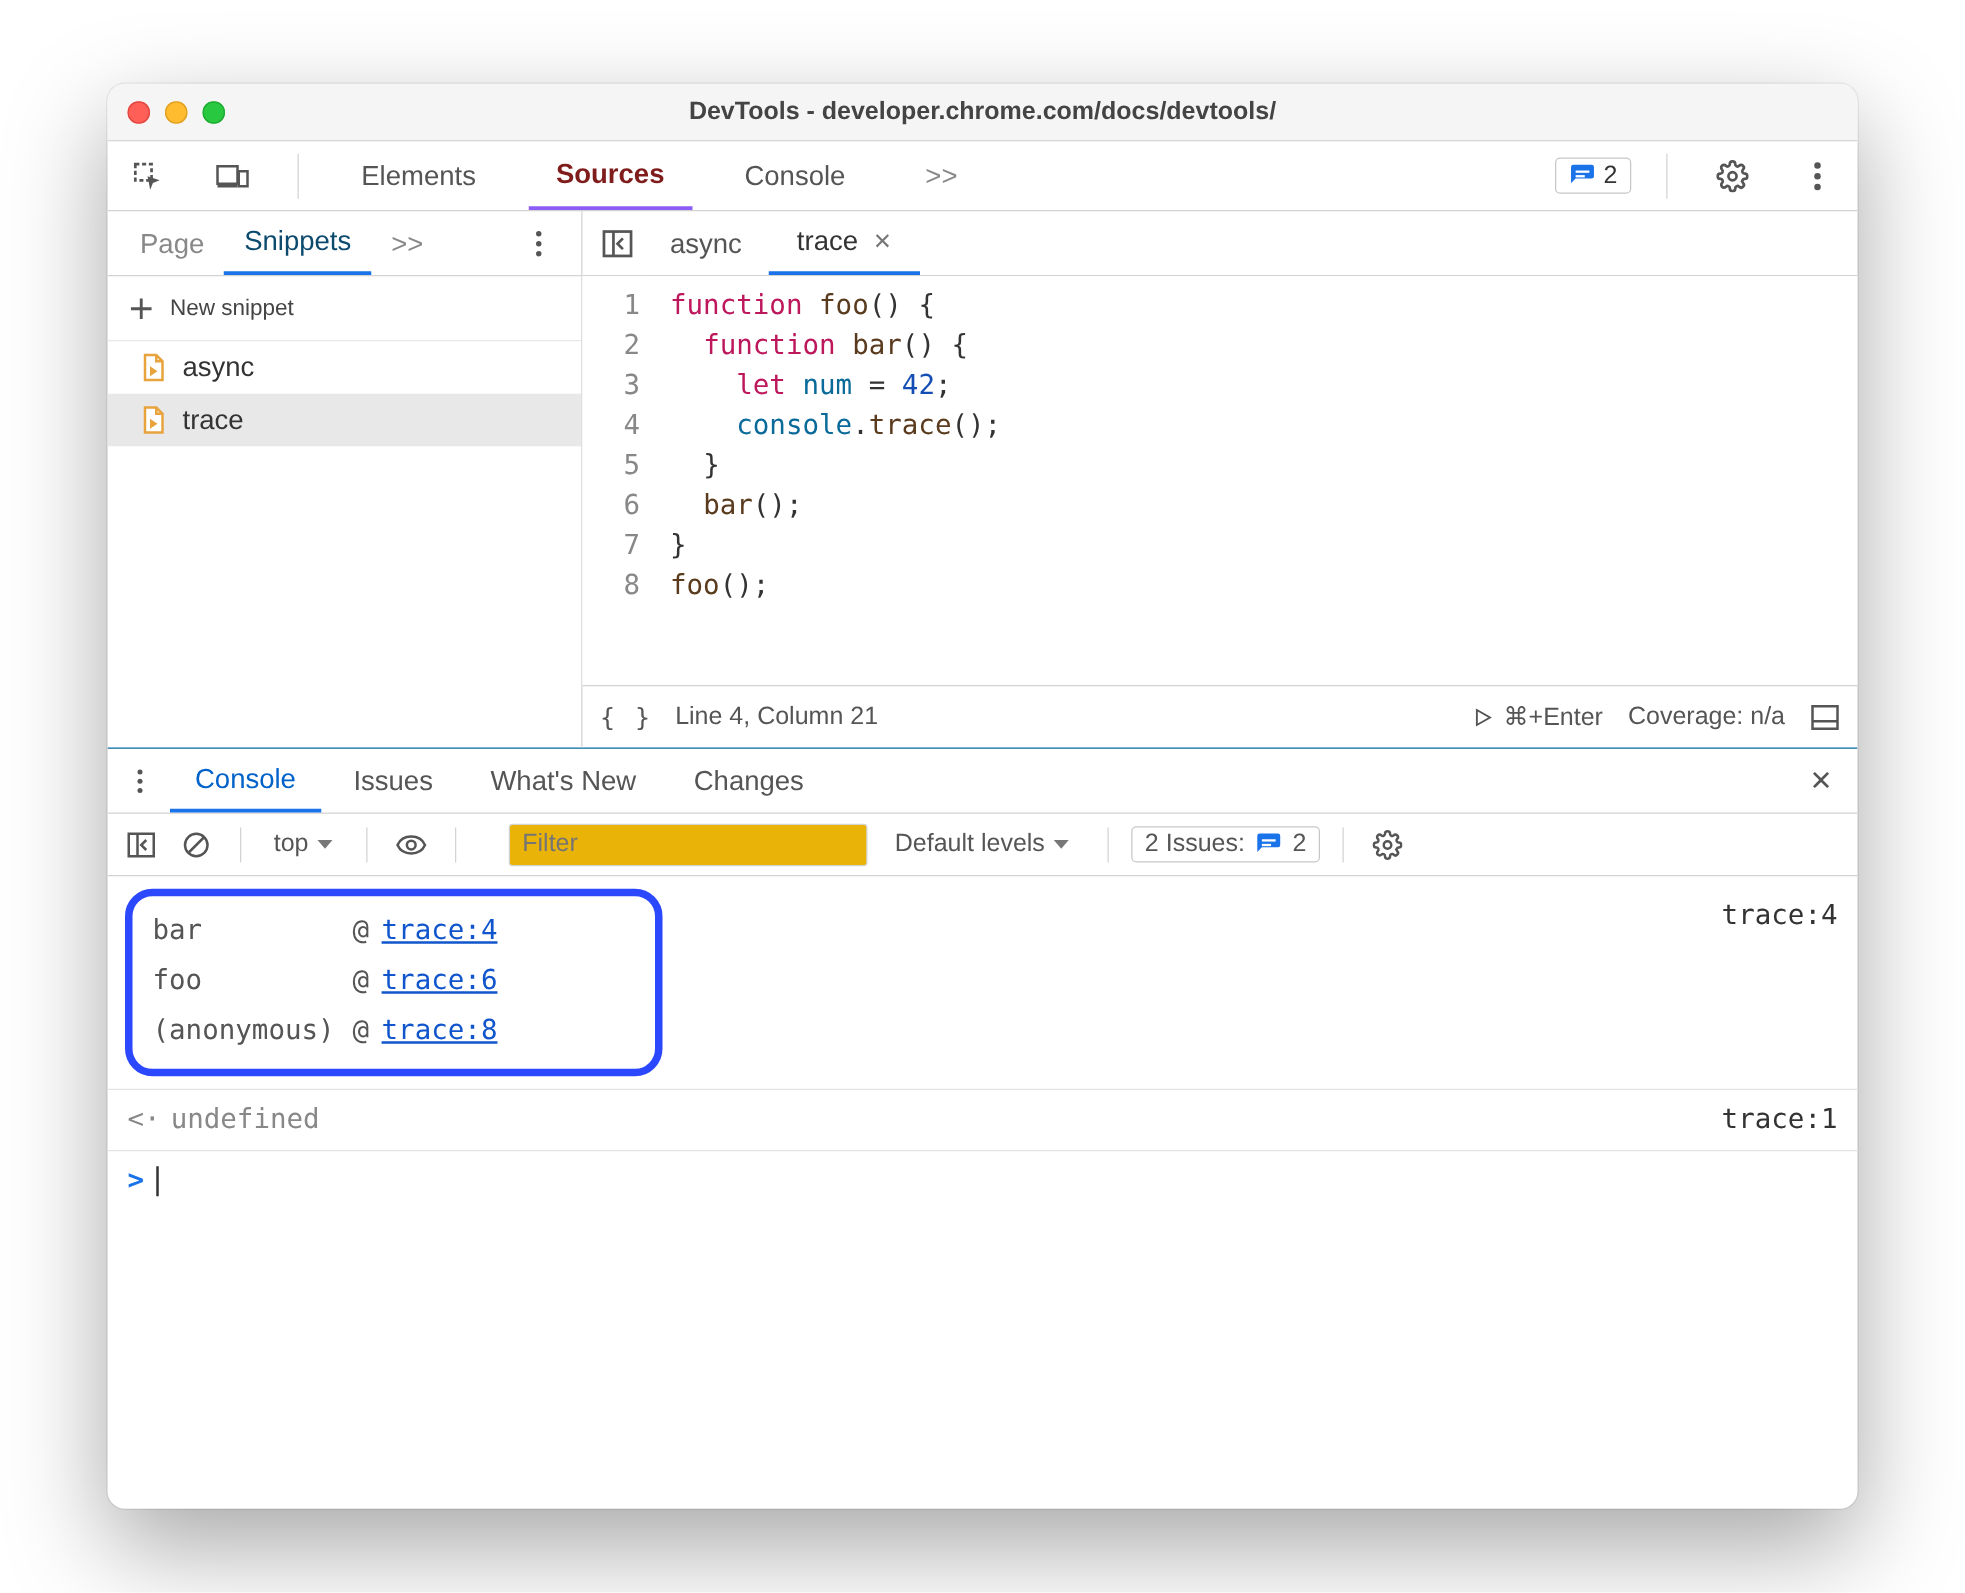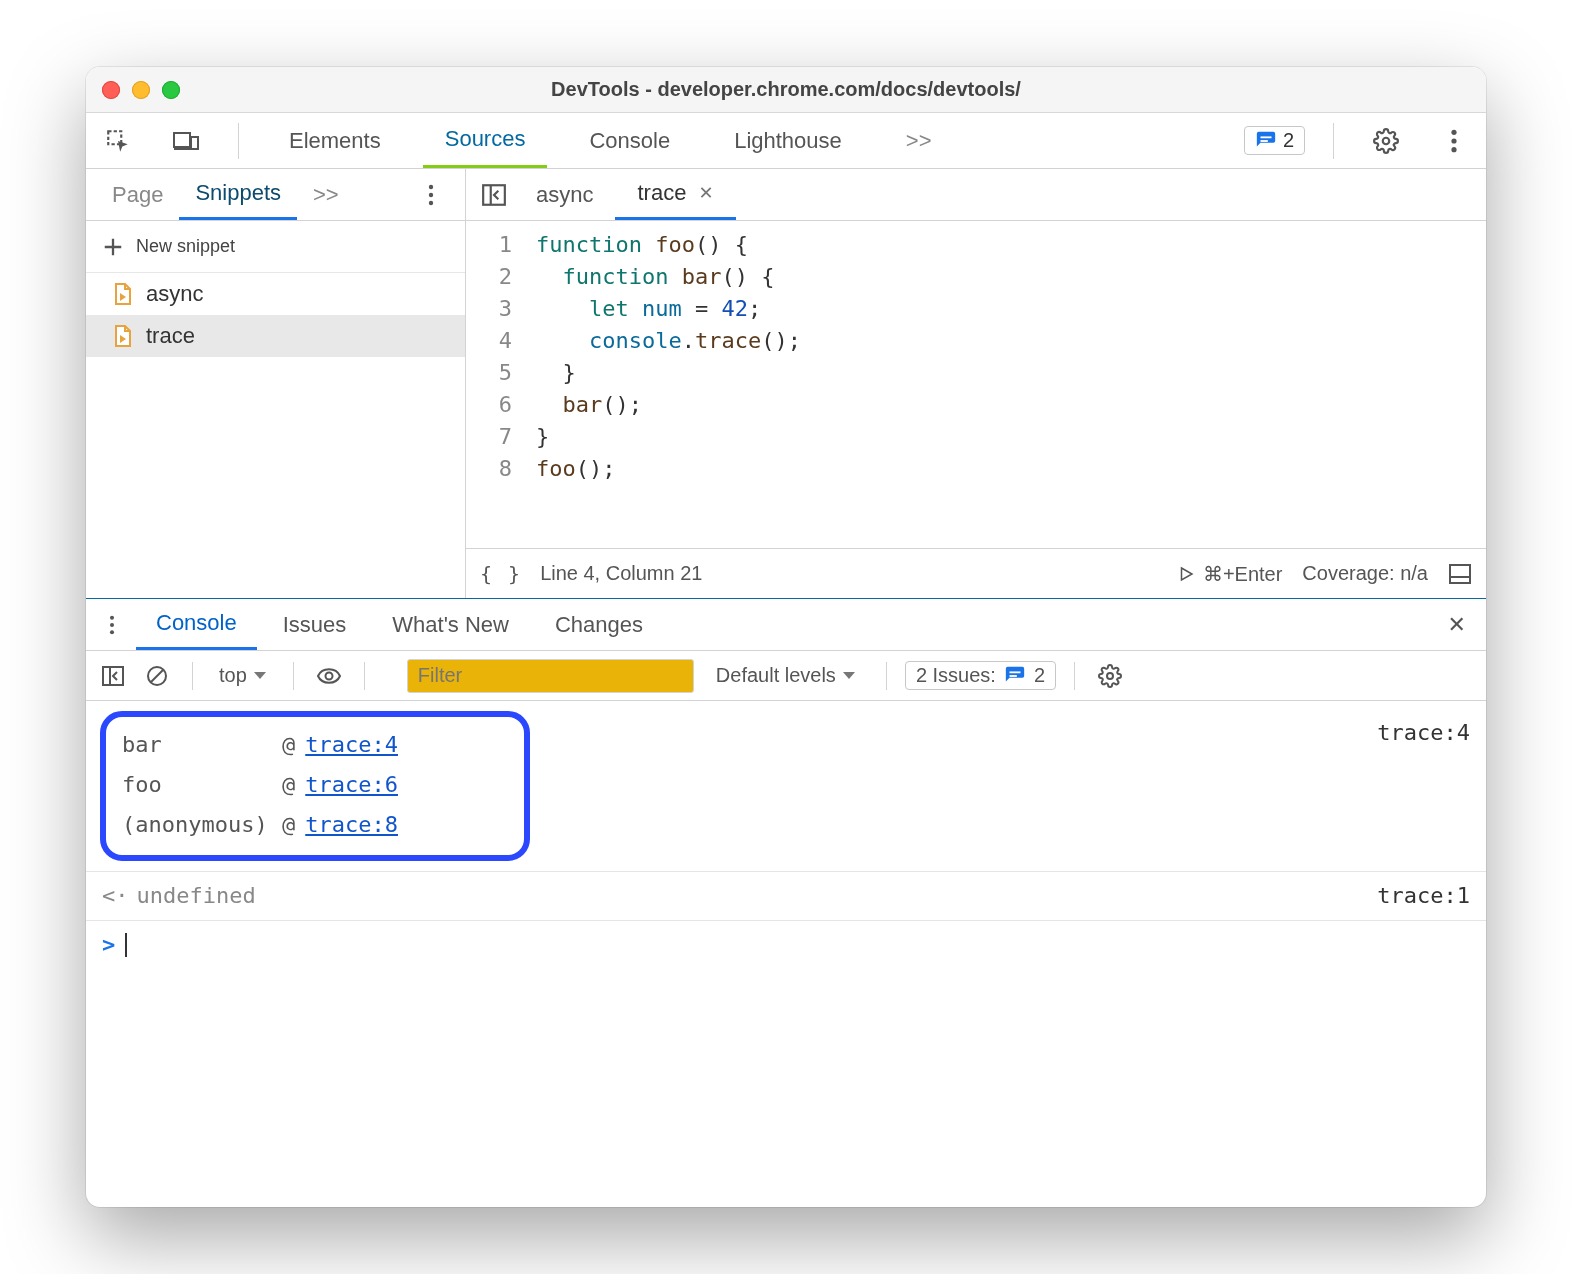--- a/index.html
+++ b/index.html
@@ -42,21 +42,21 @@
   .icon-btn {
     display:inline-flex; align-items:center; justify-content:center;
     width: 48px; height: 48px; color:#555; cursor:pointer;
   }
   .divider { width:1px; height:36px; background:#d3d3d3; margin:0 8px; }
   .main-tabs .tab {
     padding: 0 22px; height:100%; display:flex; align-items:center;
     cursor:pointer;
   }
   .main-tabs .tab.active {
-    color:#0369a1; border-bottom: 3px solid #84cc16; font-weight:400;
+    color:#7f1d1d; border-bottom: 3px solid #8b5cf6; font-weight:700;
   }
   .main-tabs .spacer { flex:1; }
   .badge-btn {
     display:flex; align-items:center; gap:6px;
     border:1px solid #c7c7c7; border-radius:4px; padding:2px 10px;
     font-size:20px; color:#333; cursor:pointer;
   }
   .badge-btn svg { width:22px; height:22px; }
   
   .mid { flex: 0 0 430px; display:flex; border-bottom:1px solid #0369a1; min-height:0;}
@@ -95,21 +95,21 @@
   .editor-tabs .tab .close { color:#777; font-size:18px; }
   .code-area {
     flex:1; display:flex; font-family: ui-monospace, Menlo, Consolas, monospace;
     font-size:22px; line-height:32px; overflow:auto; background:#fff;
   }
   .gutter {
     width:56px; text-align:right; padding:8px 10px 8px 0; color:#888; background:#fff;
     border-right: none;
   }
   .code { padding:8px 14px; white-space:pre; }
-  .kw { color:#0f766e; }
+  .kw { color:#be185d; }
   .fn { color:#5a3b1e; }
   .num{ color:#144db3; }
   .ident{ color:#0a6a9a; }
   .pun{ color:#333; }
   .status {
     height:50px; border-top:1px solid #d3d3d3;
     display:flex; align-items:center; gap:18px; padding:0 14px;
     font-size:20px; color:#555;
   }
   .status .right { margin-left:auto; display:flex; align-items:center; gap:20px;}
@@ -182,21 +182,20 @@
       <svg width="28" height="26" viewBox="0 0 28 24" fill="none" stroke="#555" stroke-width="2">
           <rect x="2" y="4" width="16" height="14"></rect>
           <line x1="2" y1="20" x2="18" y2="20"></line>
           <rect x="19" y="8" width="7" height="12"></rect>
         </svg>
     </span>
     <div class="divider"></div>
     <div class="tab">Elements</div>
     <div class="tab active">Sources</div>
     <div class="tab">Console</div>
-    <div class="tab">Lighthouse</div>
     <div class="tab" style="color:#888">&gt;&gt;</div>
     <div class="spacer"></div>
     <div class="badge-btn">
       <svg viewBox="0 0 24 24" fill="#1a73e8">
           <path d="M20 2H4a2 2 0 0 0-2 2v14l4-4h14a2 2 0 0 0 2-2V4a2 2 0 0 0-2-2z"></path>
           <rect x="6" y="7" width="12" height="2" fill="#fff"></rect>
           <rect x="6" y="11" width="8" height="2" fill="#fff"></rect>
         </svg>
       <span>2</span>
     </div>

